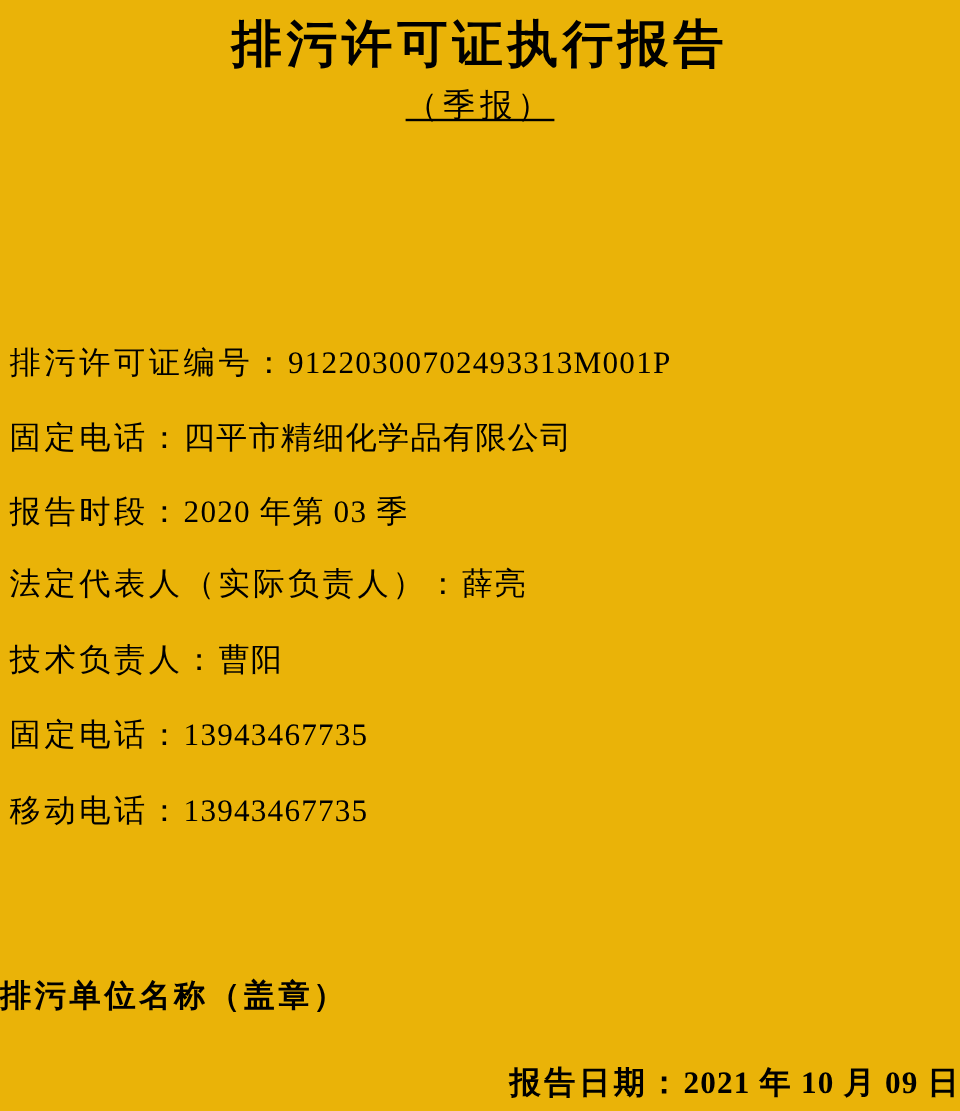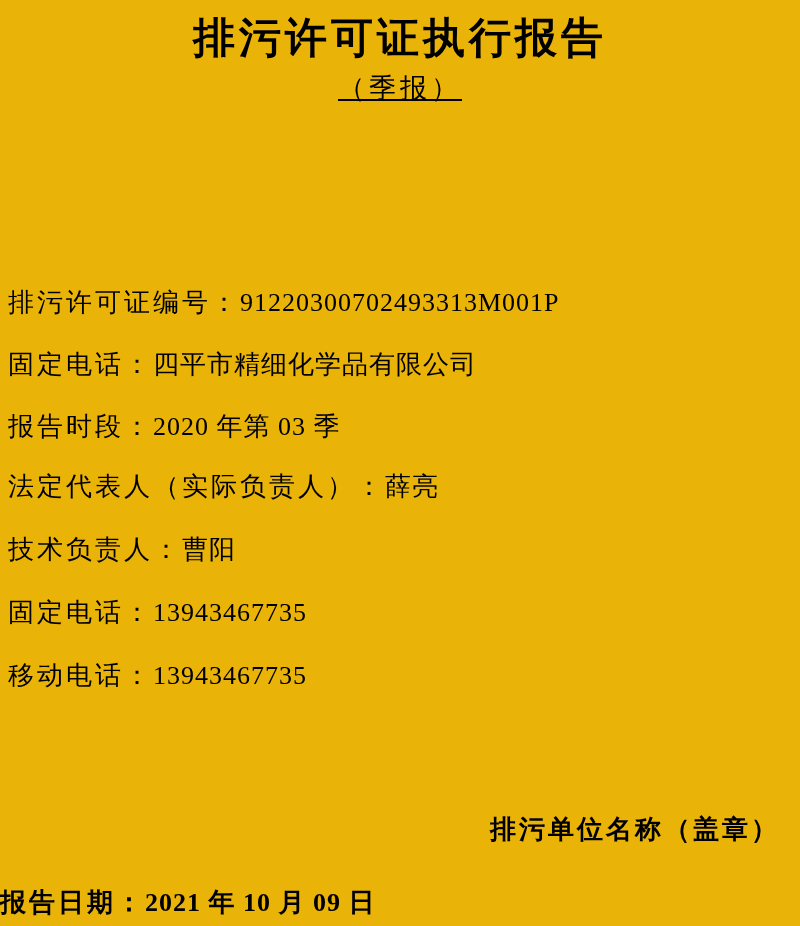--- a/index.html
+++ b/index.html
@@ -67,34 +67,33 @@
   }
   .field-value {
     letter-spacing: 1px;
   }
   .footer-signature {
     position: absolute;
     top: 813px;
     left: 0;
     width: 100%;
     padding-right: 20px;
-    text-align: right;
     font-size: 26px;
     font-weight: bold;
     letter-spacing: 3px;
     line-height: 34px;
     white-space: nowrap;
   }
   .footer-date {
     position: absolute;
     top: 886px;
     left: 0;
     width: 100%;
-    padding-right: 16px;
-    text-align: left;
+    padding-right: 0;
+    text-align: right;
     font-size: 26px;
     font-weight: bold;
     line-height: 34px;
     white-space: nowrap;
   }
   .footer-date .date-label { letter-spacing: 3px; }
   .footer-date .date-value { letter-spacing: 1px; }
 </style>
 </head>
 <body>

